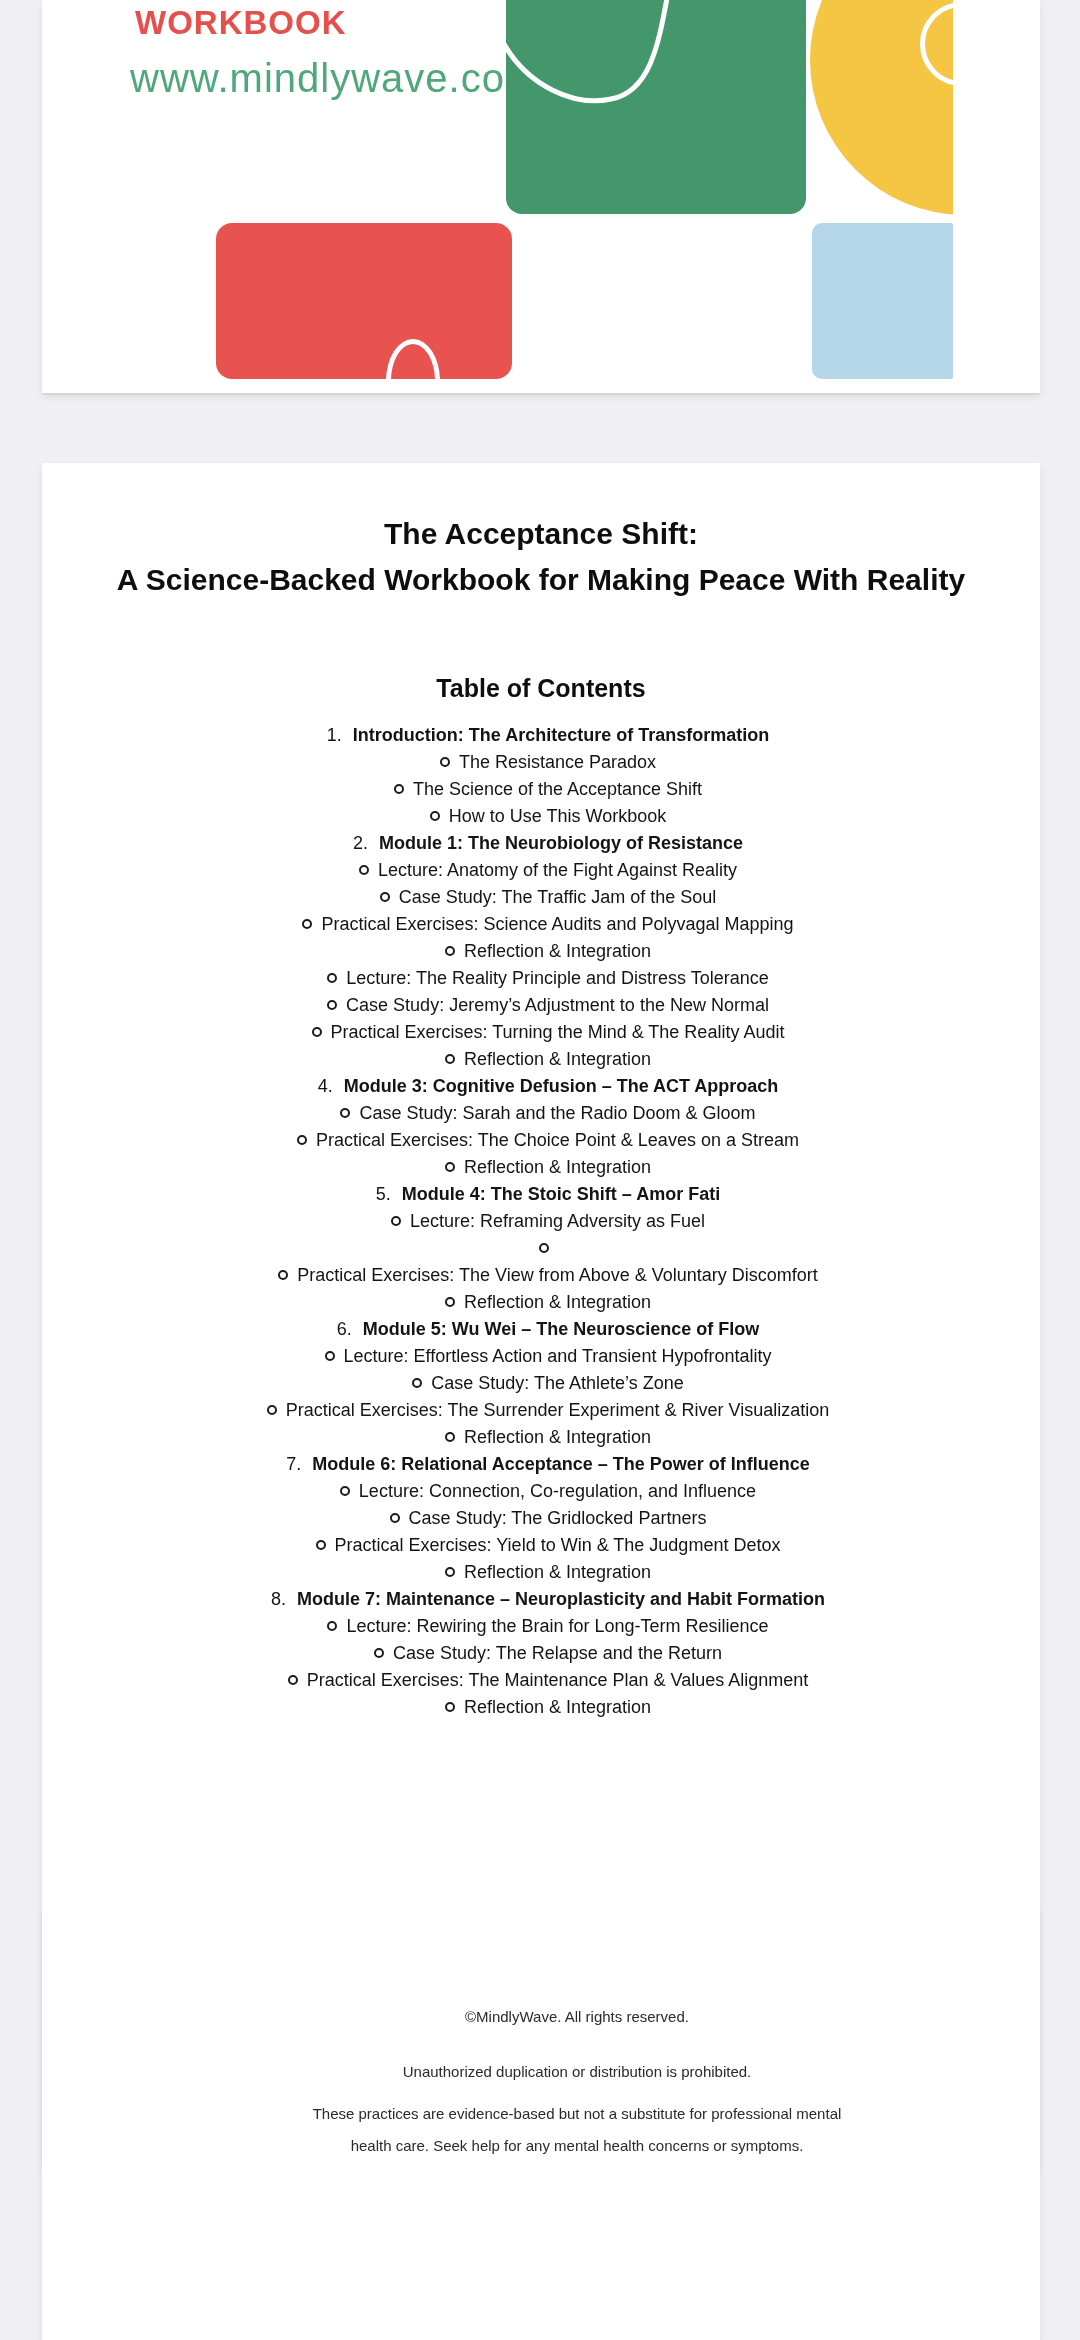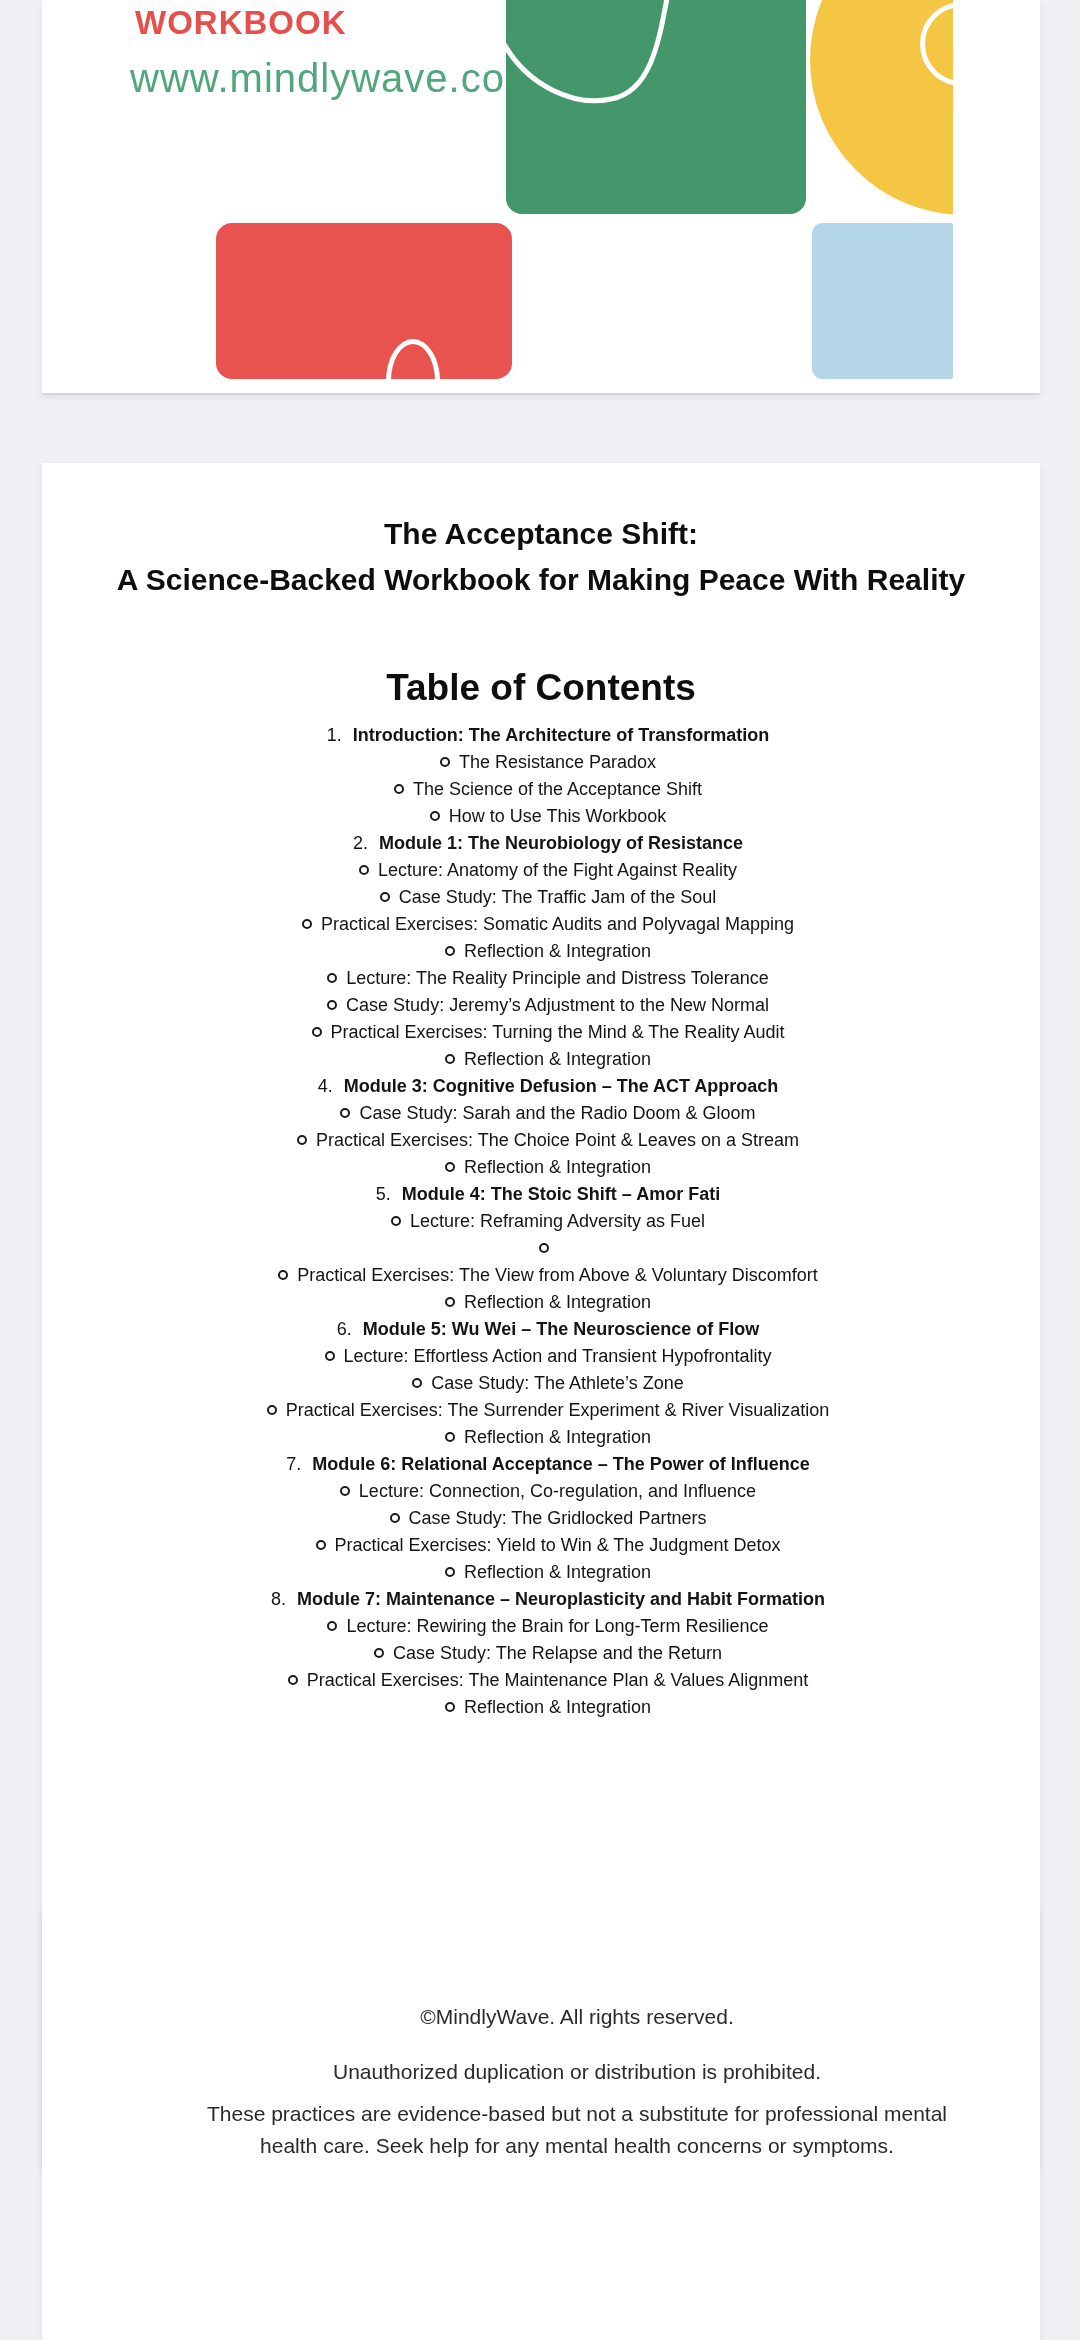--- a/index.html
+++ b/index.html
@@ -58,39 +58,39 @@
     background:#B5D5E9;border-radius:10px 2px 2px 10px;
   }
   
   #page2{top:463px;height:1704px;text-align:center;}
   .title{
     margin:0;font-size:30px;font-weight:700;line-height:26px;color:#0e0e0e;
   }
   .t1{padding-top:58px;}
   .t2{margin-top:20px;}
   .toc-heading{
-    margin:82px 0 0;font-size:37px;font-weight:700;line-height:26px;color:#0e0e0e;
+    margin:82px 0 0;font-size:25px;font-weight:700;line-height:26px;color:#0e0e0e;
   }
   ul.toc{
     margin:21px 0 0;padding:0 0 0 14px;list-style:none;
     font-size:18px;line-height:27px;color:#141414;
   }
   ul.toc li{margin:0;padding:0;}
   .n{margin-right:11px;}
   li.mod b{font-weight:700;}
   .o{
     display:inline-block;width:10px;height:10px;box-sizing:border-box;
     border:2px solid #1c1c1c;border-radius:50%;
     margin-right:9px;vertical-align:1px;
   }
   
   #page3{top:1908px;height:432px;}
   .legal{
     padding-left:72px;text-align:center;
-    font-size:21px;color:#2a2a2a;
+    font-size:15px;color:#2a2a2a;
   }
   .legal p{margin:0;}
   .lg1{padding-top:96px;line-height:26px;}
   .lg2{margin-top:29px !important;line-height:26px;}
   .lg3{margin-top:13px !important;line-height:32px;max-width:820px;margin-left:auto !important;margin-right:auto !important;}
 </style>
 </head>
 <body>
 
 <div class="page" id="page1">
@@ -122,21 +122,21 @@
 
   <ul class="toc">
     <li class="mod"><span class="n">1.</span><b>Introduction: The Architecture of Transformation</b></li>
     <li class="sub"><span class="o"></span><span>The Resistance Paradox</span></li>
     <li class="sub"><span class="o"></span><span>The Science of the Acceptance Shift</span></li>
     <li class="sub"><span class="o"></span><span>How to Use This Workbook</span></li>
 
     <li class="mod"><span class="n">2.</span><b>Module 1: The Neurobiology of Resistance</b></li>
     <li class="sub"><span class="o"></span><span>Lecture: Anatomy of the Fight Against Reality</span></li>
     <li class="sub"><span class="o"></span><span>Case Study: The Traffic Jam of the Soul</span></li>
-    <li class="sub"><span class="o"></span><span>Practical Exercises: Somatic Audits and Polyvagal Mapping</span></li>
+    <li class="sub"><span class="o"></span><span>Practical Exercises: Science Audits and Polyvagal Mapping</span></li>
     <li class="sub"><span class="o"></span><span>Reflection &amp; Integration</span></li>
 
     <li class="sub"><span class="o"></span><span>Lecture: The Reality Principle and Distress Tolerance</span></li>
     <li class="sub"><span class="o"></span><span>Case Study: Jeremy’s Adjustment to the New Normal</span></li>
     <li class="sub"><span class="o"></span><span>Practical Exercises: Turning the Mind &amp; The Reality Audit</span></li>
     <li class="sub"><span class="o"></span><span>Reflection &amp; Integration</span></li>
 
     <li class="mod"><span class="n">4.</span><b>Module 3: Cognitive Defusion – The ACT Approach</b></li>
     <li class="sub"><span class="o"></span><span>Case Study: Sarah and the Radio Doom &amp; Gloom</span></li>
     <li class="sub"><span class="o"></span><span>Practical Exercises: The Choice Point &amp; Leaves on a Stream</span></li>

